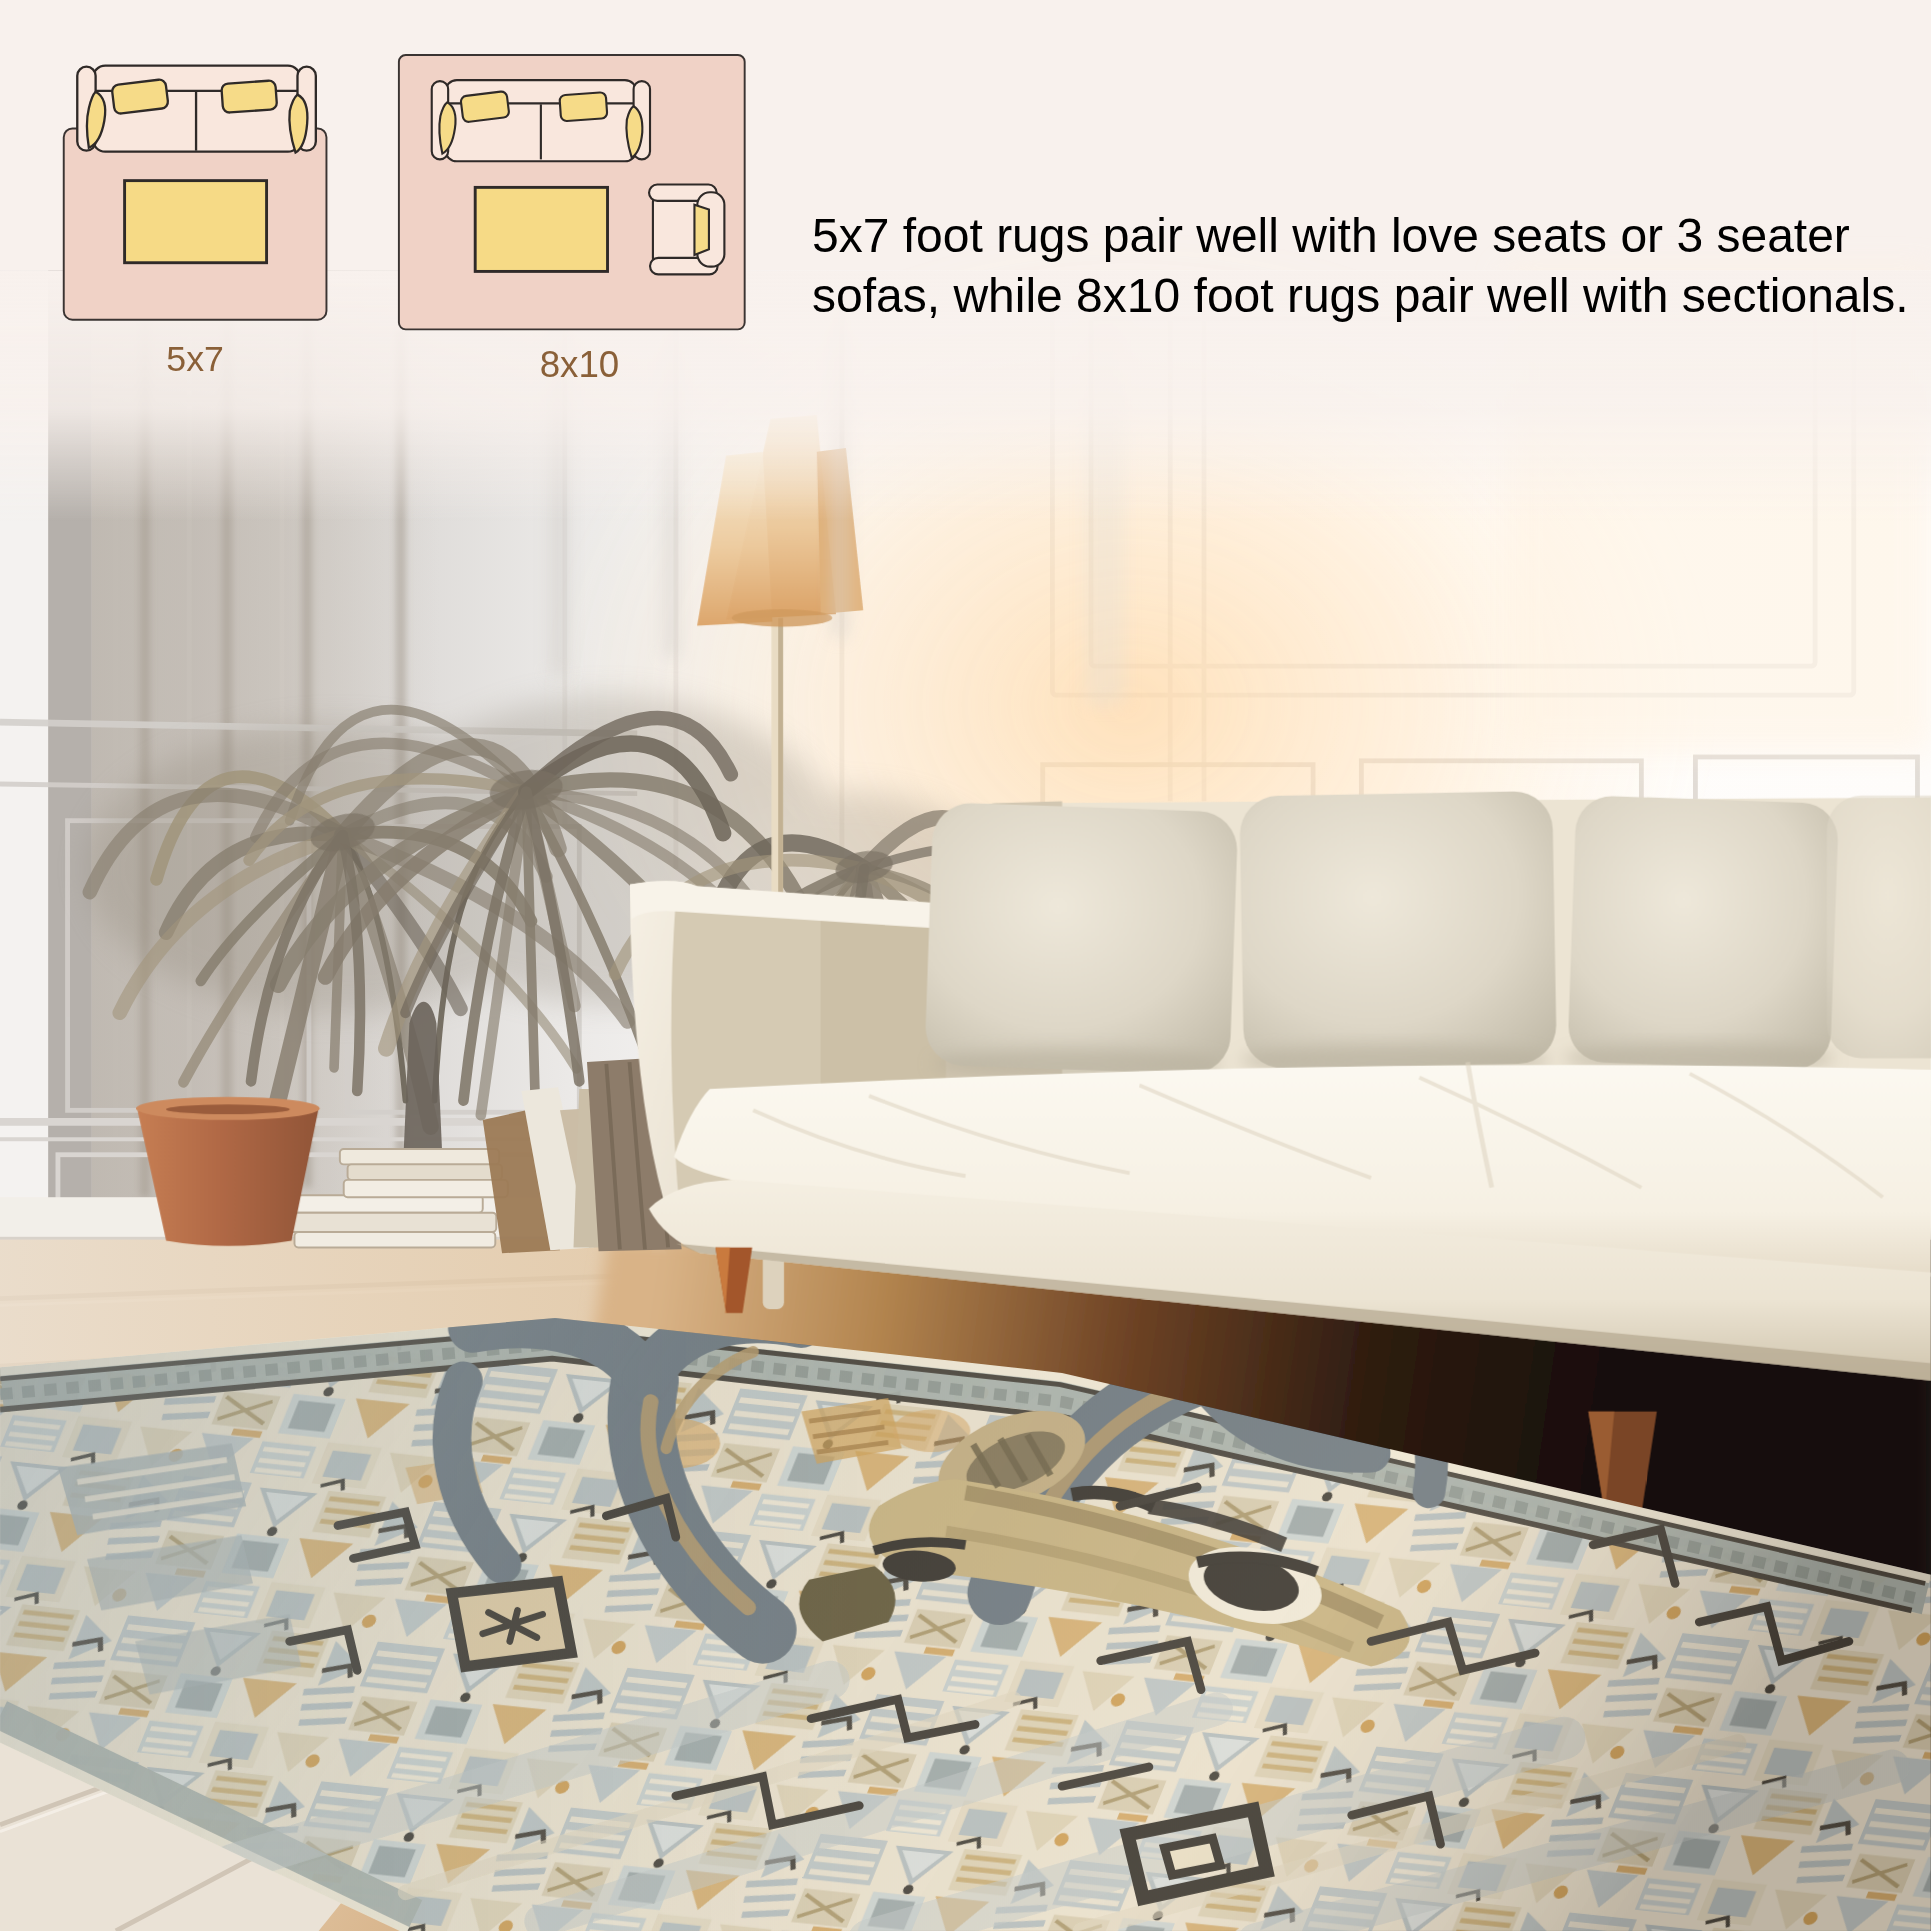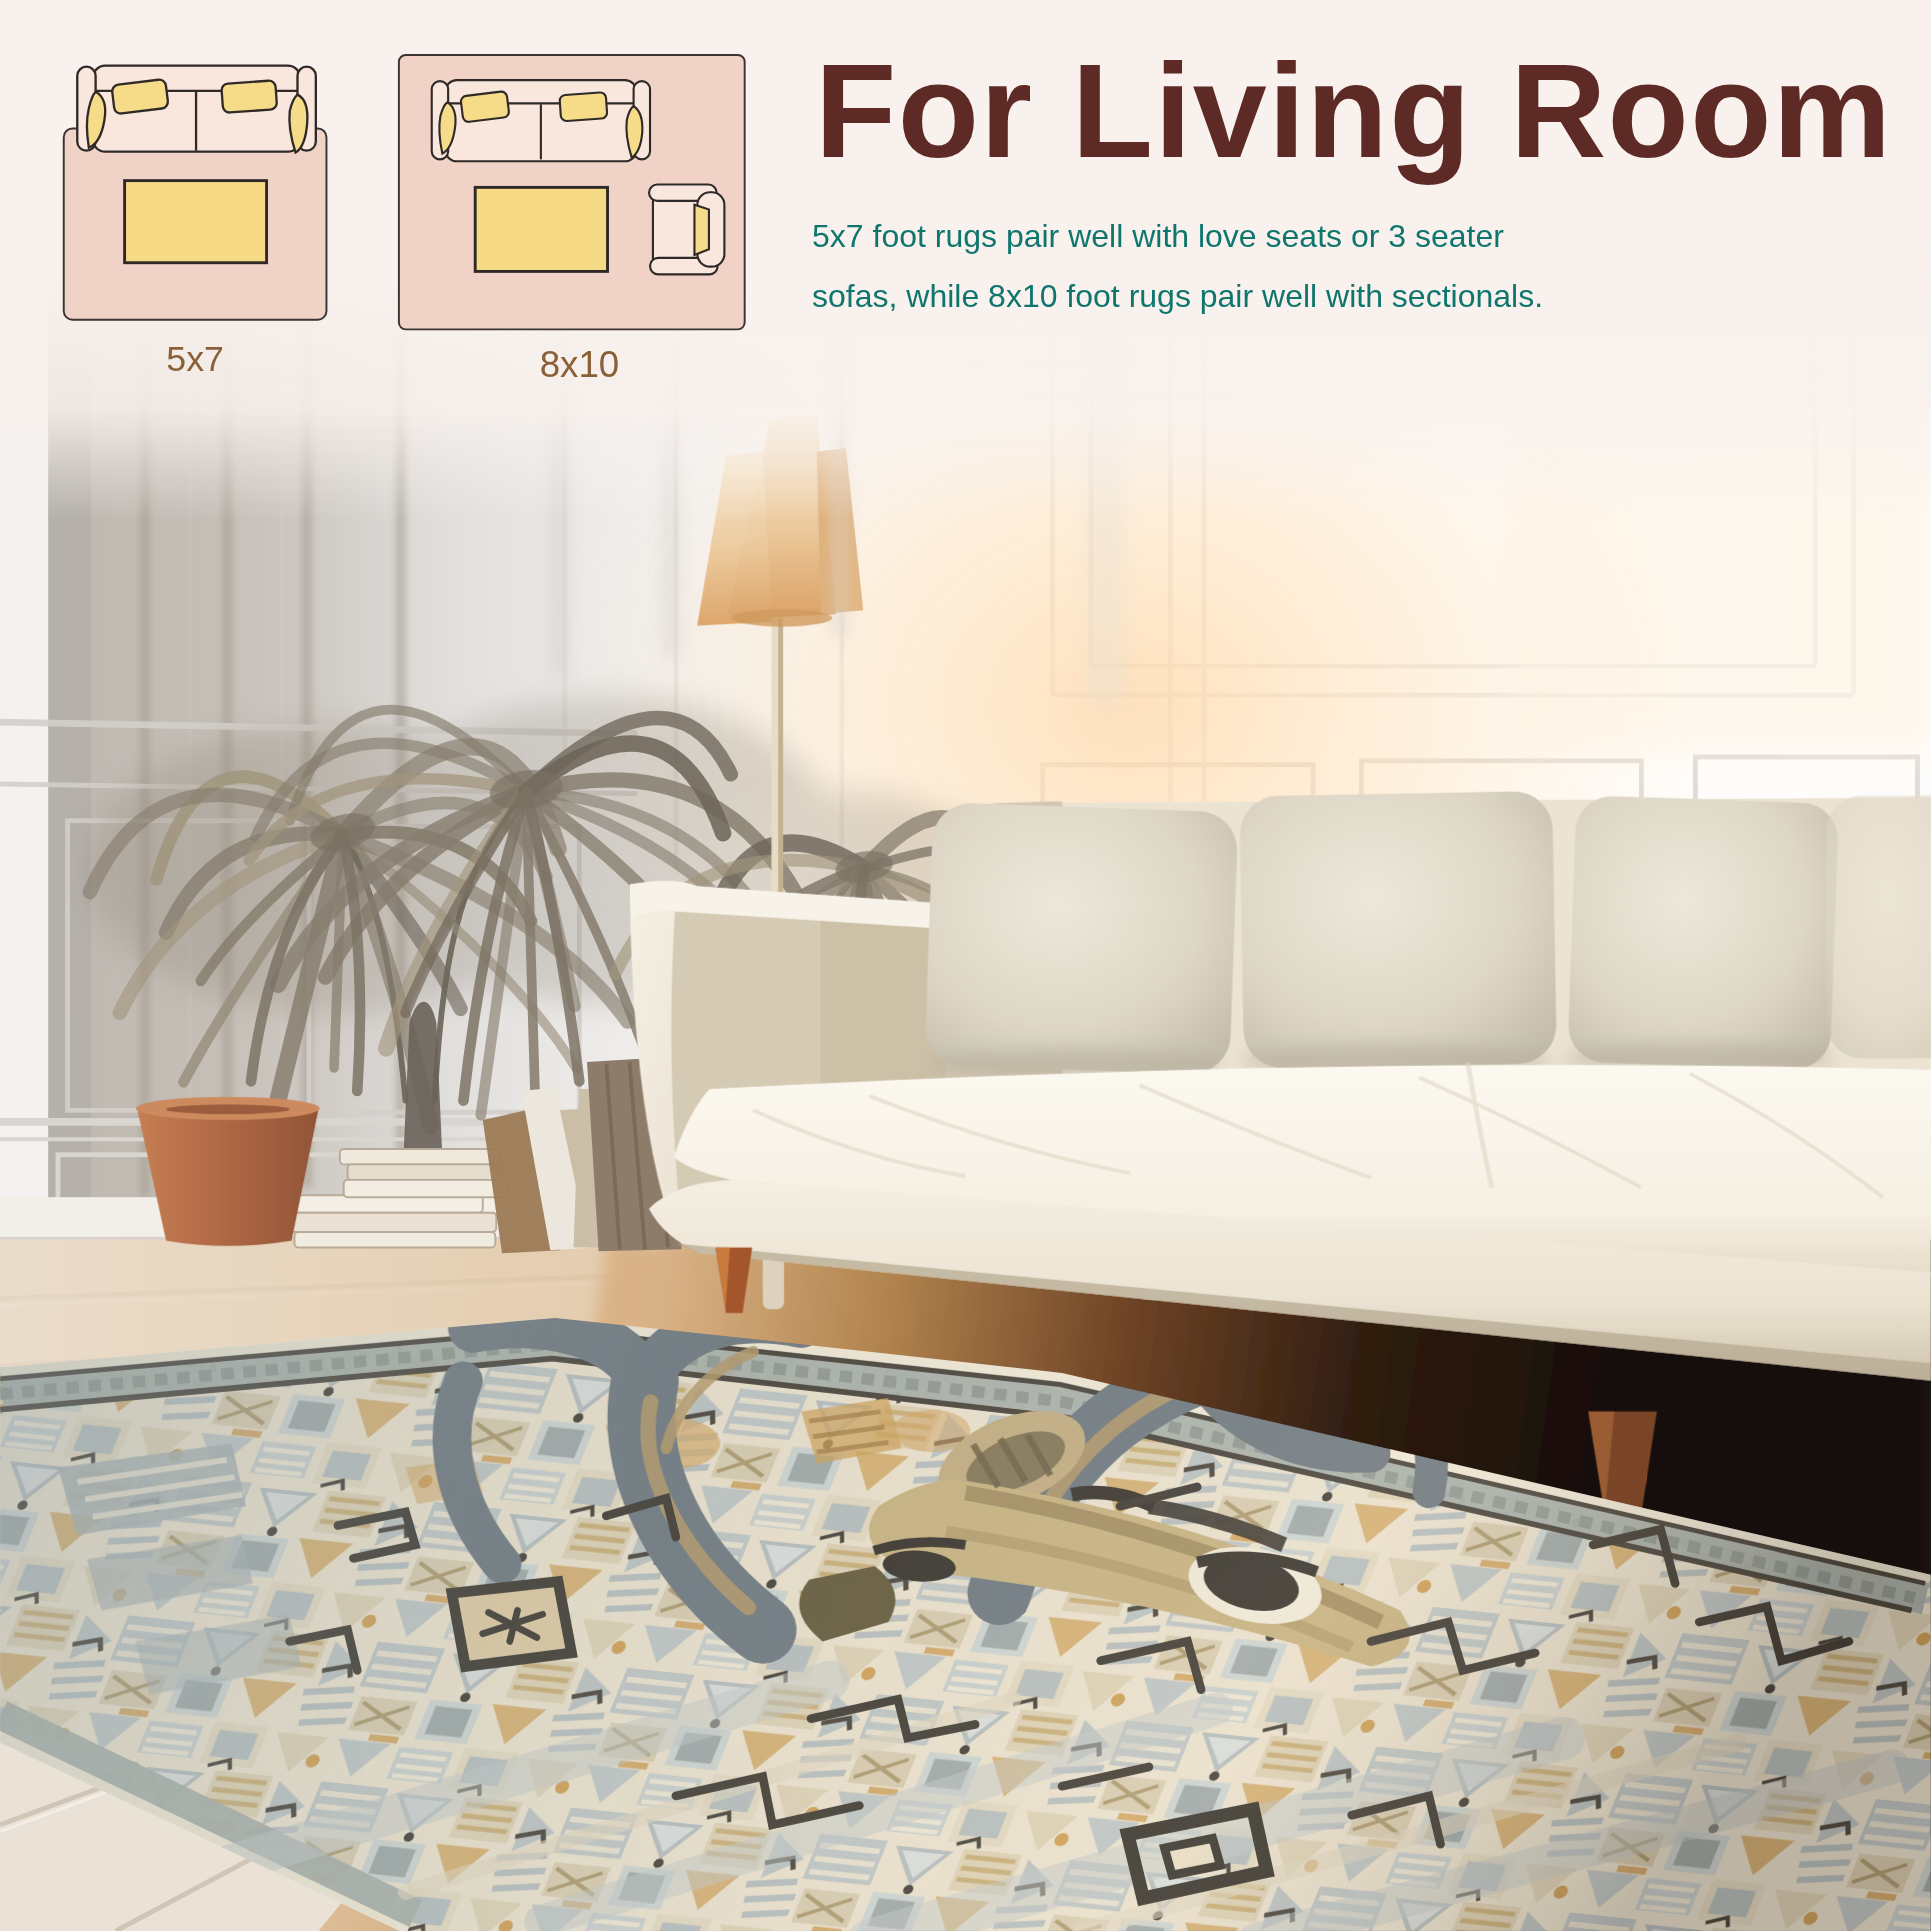--- a/index.html
+++ b/index.html
@@ -2,21 +2,21 @@
 <html><head>
 <meta charset="utf-8">
 <style>
   html,body{margin:0;padding:0}
   #page{position:relative;width:1931px;height:1931px;background:#f8f1ed;overflow:hidden;
         font-family:"Liberation Sans",sans-serif}
   #photo{position:absolute;left:0;top:0;width:1931px;height:1931px}
   #diagrams{position:absolute;left:0;top:0;width:792px;height:425px}
   #h1{position:absolute;left:815px;top:45px;font-size:133px;font-weight:bold;
       color:#5e2a25;line-height:1;letter-spacing:1.4px;white-space:nowrap}
-  #sub{position:absolute;left:812px;top:206px;font-size:32px;color:#0f766e;
+  #sub{position:absolute;left:812px;top:206px;font-size:48px;color:#000000;
        line-height:60px;white-space:nowrap}
 </style>
 </head>
 <body>
 <div id="page">
 
   <svg id="photo" viewBox="0 0 2000 2000" preserveAspectRatio="none">
   <defs>
     <linearGradient id="wallG" x1="0" y1="0" x2="1" y2="0">
       <stop offset="0" stop-color="#c9c5c2"></stop>
@@ -568,17 +568,16 @@
       <rect x="676" y="206" width="52" height="64" rx="3"></rect>
       <rect x="672" y="191" width="70" height="17" rx="8.5"></rect>
       <rect x="673" y="267" width="70" height="17" rx="8.5"></rect>
       <rect x="722" y="199" width="28" height="77" rx="13"></rect>
       <path d="M719 212 L 734 217 L 734 258 L 719 264 Z" fill="#f6db88"></path>
     </g>
 
     <text x="600" y="390" font-size="38" fill="#8a6038" text-anchor="middle" font-family="Liberation Sans,sans-serif">8x10</text>
   </svg>
 
-  <div id="h1">For Living Room</div>
 
   <div id="sub">5x7 foot rugs pair well with love seats or 3 seater<br>sofas, while 8x10 foot rugs pair well with sectionals.</div>
 </div>
 
 
 </body></html>

